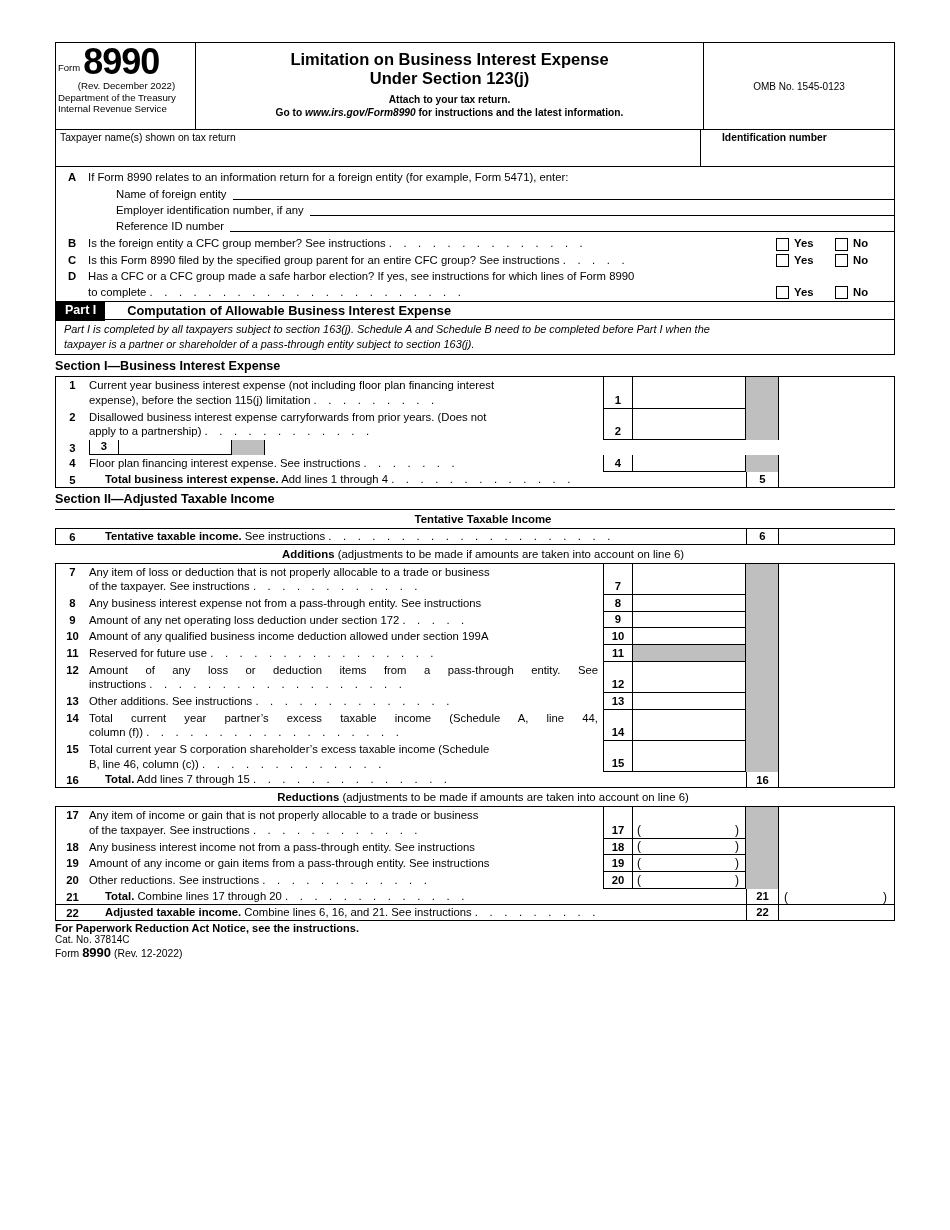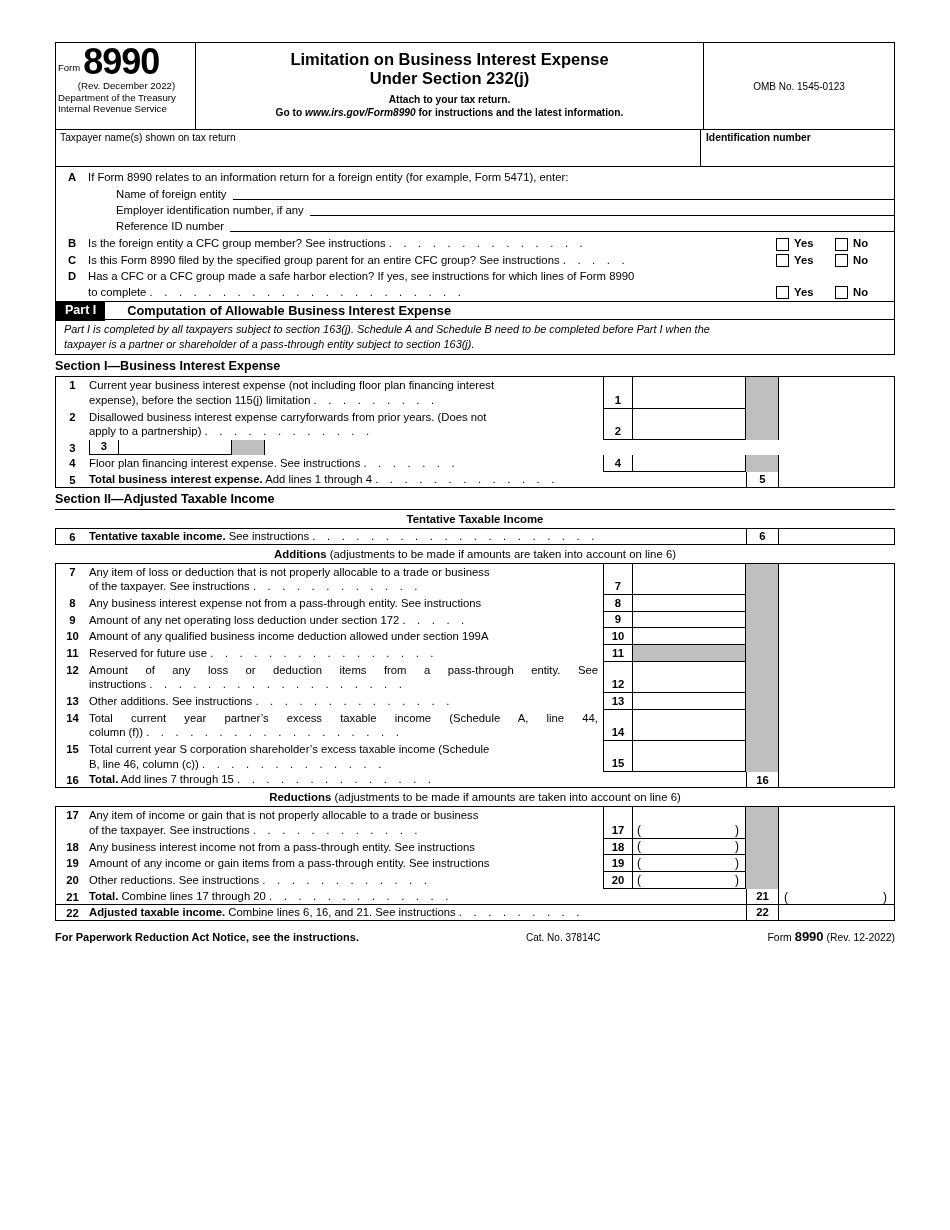--- a/index.html
+++ b/index.html
@@ -6,21 +6,21 @@
   body{
     width:950px;height:1230px;
     font-family:"Liberation Sans", sans-serif;
     color:#000;
     -webkit-font-smoothing:antialiased;
   }
   .page{position:relative;width:816px;height:1230px;}
   .sheet{position:absolute;left:55px;top:42px;width:840px;}
 
   
-  .b{font-weight:bold;}
+  .b{font-weight:bold;margin-left:16px;}
 
   
   .hdr{display:flex;border:1.6px solid #000;border-bottom:none;height:87px;box-sizing:border-box;}
   .hdr-l{width:140px;box-sizing:border-box;padding:2px 0 0 2px;border-right:1.6px solid #000;}
   .formline{display:flex;align-items:flex-end;}
   .formword{font-size:9.5px;padding-bottom:5px;padding-right:3px;}
   .formnum{font-size:36px;font-weight:bold;line-height:.92;letter-spacing:-1px;}
   .rev{font-size:9.7px;margin-top:2px;text-align:center;}
   .dept{font-size:9.7px;line-height:1.14;margin-top:1px;}
   .hdr-c{flex:1;box-sizing:border-box;text-align:center;padding-top:7px;border-right:1.6px solid #000;}
@@ -83,21 +83,21 @@
   .trow{display:flex;align-items:stretch;border-bottom:1.3px solid #000;}
   .ttxt{flex:1;font-size:11.3px;padding:1px 5px 2px 0;}
   .tno{width:33px;flex:none;text-align:center;font-weight:bold;font-size:11.3px;padding-top:2px;}
   .tcellno{width:33px;flex:none;border-left:1.3px solid #000;border-right:1.3px solid #000;
            font-weight:bold;font-size:11.3px;display:flex;align-items:center;justify-content:center;box-sizing:border-box;}
   .tcellval{width:115px;flex:none;box-sizing:border-box;position:relative;}
   .tcellval.paren:before{content:"(";position:absolute;left:5px;top:1px;font-size:12px;}
   .tcellval.paren:after{content:")";position:absolute;right:7px;top:1px;font-size:12px;}
 
   
-  .footer{display:flex;align-items:baseline;border-top:1.6px solid #000;padding-top:8px;font-size:10.4px;}
+  .footer{display:flex;align-items:baseline;border-top:1.6px solid #000;padding-top:1px;font-size:10.4px;flex-direction:column;}
   .f-l{font-weight:bold;font-size:11px;}
   .f-c{flex:1;text-align:center;font-size:10px;}
   .f-r{font-size:10.4px;white-space:nowrap;}
   .f-r .big{font-weight:bold;font-size:13px;}
 </style>
 </head>
 <body>
 
 <div class="page">
  <div class="sheet">
@@ -109,21 +109,21 @@
         <span class="formnum">8990</span>
       </div>
       <div class="rev">(Rev. December 2022)</div>
       <div class="dept">
         <div>Department of the Treasury</div>
         <div>Internal Revenue Service</div>
       </div>
     </div>
     <div class="hdr-c">
       <div class="title1">Limitation on Business Interest Expense</div>
-      <div class="title1">Under Section 232(j)</div>
+      <div class="title1">Under Section 123(j)</div>
       <div class="attach">Attach to your tax return.</div>
       <div class="goto"><span>Go to </span><i>www.irs.gov/Form8990</i><span> for instructions and the latest information.</span></div>
     </div>
     <div class="hdr-r">
       <span class="omb">OMB No. 1545-0123</span>
     </div>
   </div>
 
   <div class="tprow">
     <div class="tp-l">

